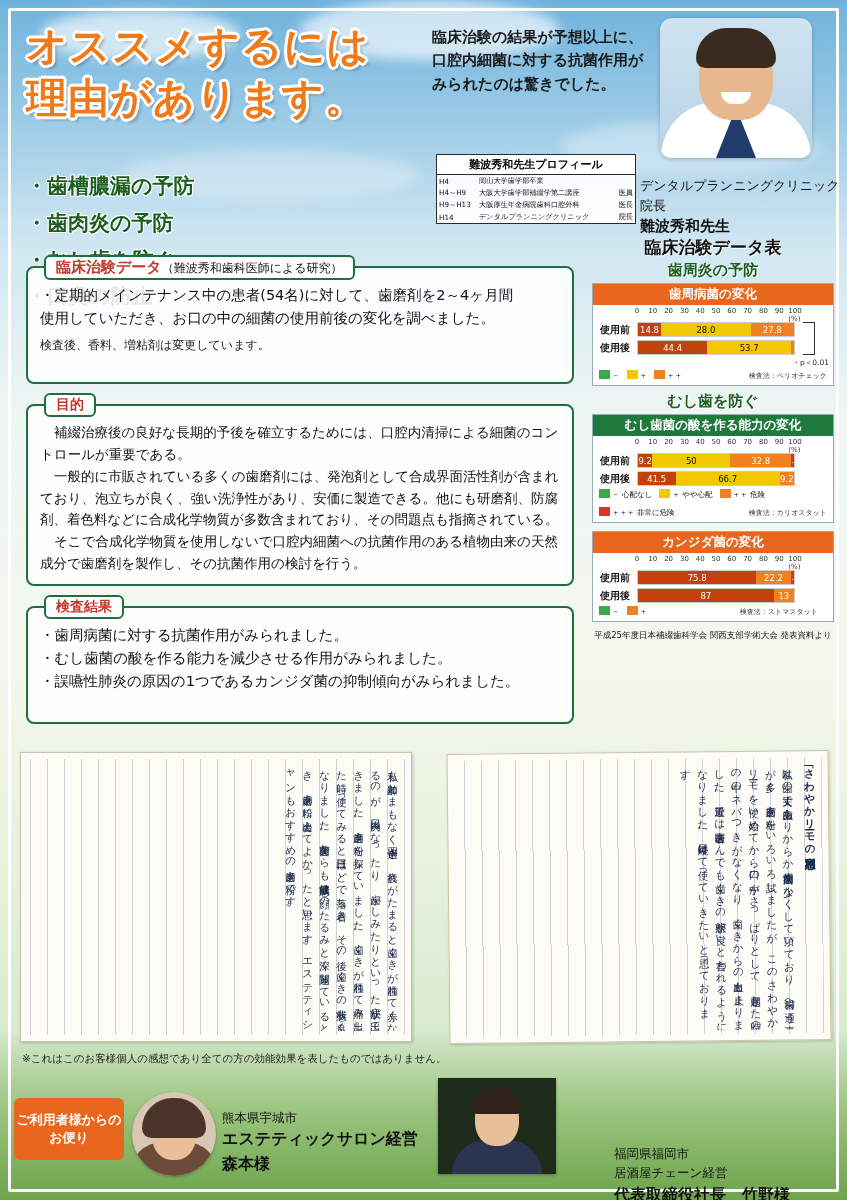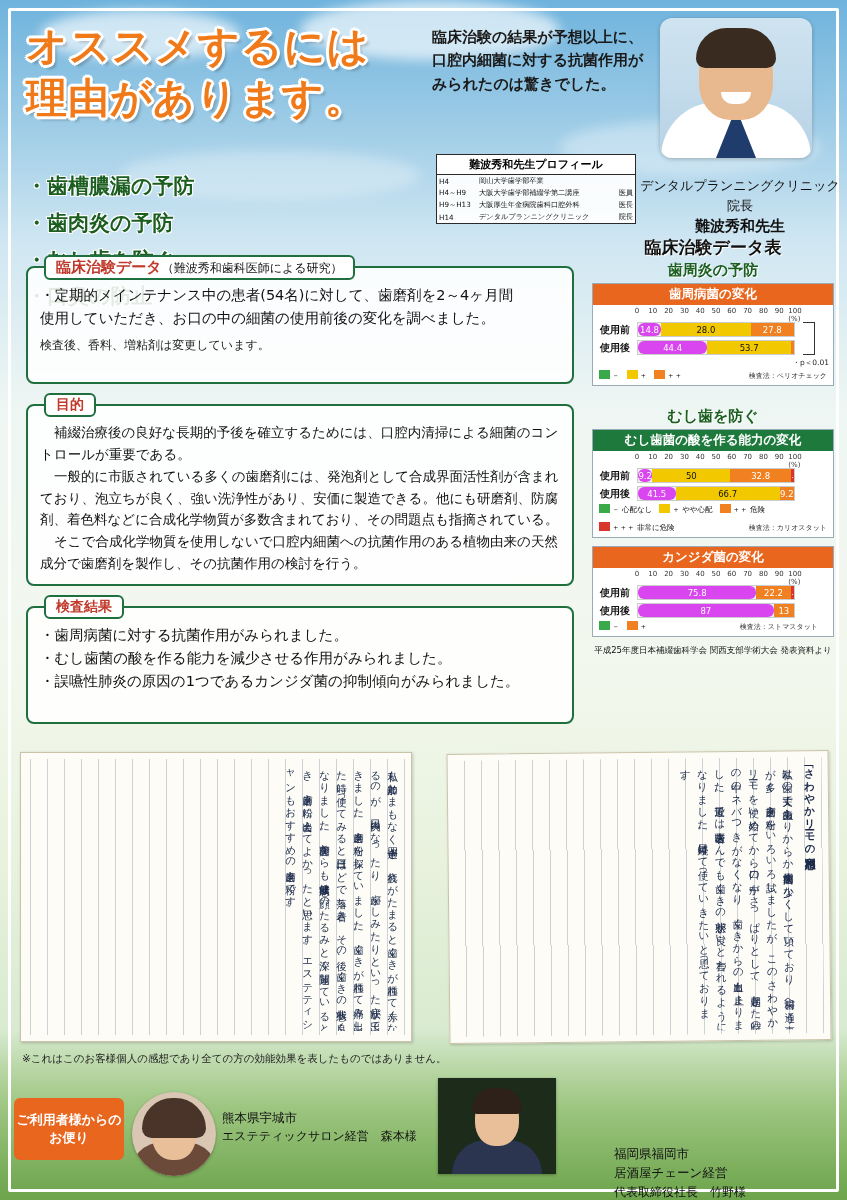--- a/index.html
+++ b/index.html
@@ -88,21 +88,21 @@
     clip-path: polygon(50% 0, 100% 100%, 0 100%);
   }
   .doc-mouth {
     position:absolute; left:50%; top:74px; width:30px; height:12px;
     transform:translateX(-50%);
     background:#fff; border-radius: 0 0 16px 16px;
   }
 
   .doctor-caption {
     position:absolute; left:640px; top:176px; width:200px;
-    text-align:center; font-family:"DejaVu Sans",sans-serif;
+    text-align:left; font-family:"DejaVu Sans",sans-serif;
     font-size:13px; color:#111; line-height:1.5;
   }
   .doctor-caption .nm { font-size:15px; font-weight:bold; }
 
   
   .benefits {
     position:absolute; left:26px; top:168px; width:400px;
     font-family:"DejaVu Sans",sans-serif;
     font-weight:bold;
     font-size:21px;
@@ -185,21 +185,21 @@
   }
   .bartrack {
     position:relative; height:15px; flex:1; margin-right:38px;
     background:#f2f2f2; border:1px solid #ccc; display:flex;
   }
   .seg {
     height:100%; display:flex; align-items:center; justify-content:center;
     font-size:8.5px; color:#111; font-family:"DejaVu Sans",sans-serif;
     overflow:hidden;
   }
-  .seg.g { background:#d946ef; color:#fff;border-radius:6px; }
+  .seg.g { background:#c2410c; color:#fff; }
   .seg.y { background:#f2c800; }
   .seg.o { background:#f08020; color:#fff; }
   .seg.r { background:#d9352a; color:#fff; font-size:7.5px;}
   .legend {
     display:flex; align-items:center; justify-content:flex-start;
     gap:7px; font-size:7.5px; font-family:"DejaVu Sans",sans-serif;
     margin:2px 0 0 6px; color:#111; flex-wrap:wrap;
   }
   .legend i { display:inline-block; width:11px; height:9px; margin-right:2px; vertical-align:-1px; }
   .legend .sw-g{background:#3aa94a;} .legend .sw-y{background:#f2c800;}
@@ -269,21 +269,21 @@
   .hair { position:absolute; left:50%; top:10px; width:50px; height:26px;
     transform:translateX(-50%); border-radius:26px 26px 6px 6px; background:#2d2119; }
   .torso { position:absolute; left:50%; bottom:0; width:90px; height:34px;
     transform:translateX(-50%); background:#2b3550; border-radius:44px 44px 0 0; }
   .cust-cap {
     position:absolute; font-family:"DejaVu Sans",sans-serif;
     font-size:12.5px; color:#111; line-height:1.55;
   }
   .cust-cap.c1 { left:222px; top:1108px; width:210px; }
   .cust-cap.c2 { left:614px; top:1144px; width:220px; }
-  .cust-cap .big { font-size:12px; font-weight:normal; }
+  .cust-cap .big { font-size:16px; font-weight:bold; }
 </style>
 </head>
 <body>
 
 <div class="page">
 
   <div class="cloud" style="left:40px;top:10px;width:200px;height:50px;"></div>
   <div class="cloud" style="left:300px;top:0px;width:260px;height:60px;"></div>
   <div class="cloud" style="left:560px;top:120px;width:260px;height:55px;opacity:.5"></div>
   <div class="cloud" style="left:120px;top:150px;width:300px;height:50px;opacity:.45"></div>
@@ -419,21 +419,21 @@
       </div>
       <div class="note-right">・p＜0.01</div>
       <div class="legend">
         <span><i class="sw-g"></i><span>－</span></span>
         <span><i class="sw-y"></i><span>＋</span></span>
         <span><i class="sw-o"></i><span>＋＋</span></span>
         <span class="legend-sub" style="margin-left:auto;margin-right:6px">検査法：ペリオチェック</span>
       </div>
     </div>
 
-    <div class="chart-head" style="margin-top:21px">むし歯を防ぐ</div>
+    <div class="chart-head" style="margin-top:6px">むし歯を防ぐ</div>
 
     <div class="chart-card">
       <div class="chart-title green">むし歯菌の酸を作る能力の変化</div>
       <div class="axis">
         <span style="left:0%">0</span>
         <span style="left:10%">10</span>
         <span style="left:20%">20</span>
         <span style="left:30%">30</span>
         <span style="left:40%">40</span>
         <span style="left:50%">50</span>

